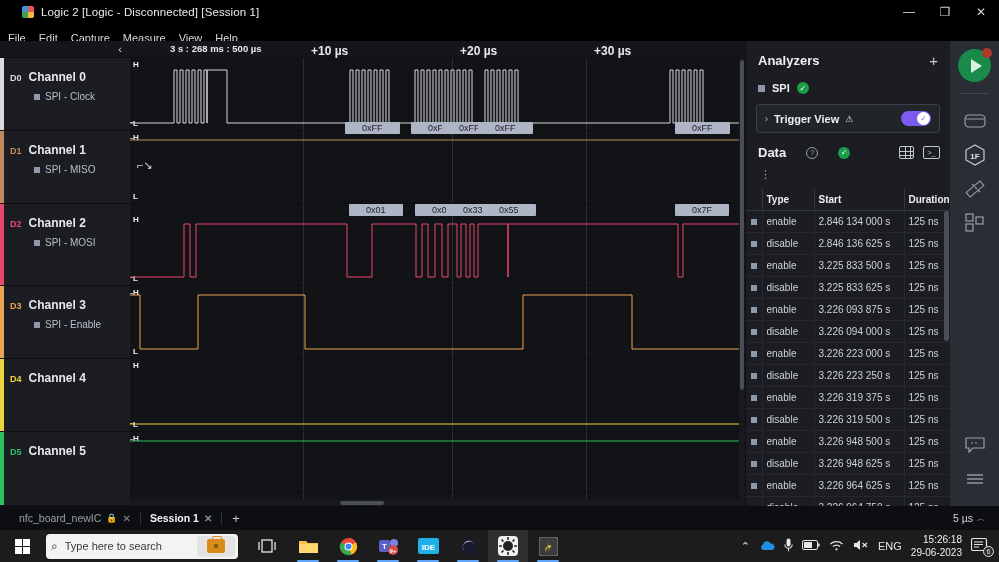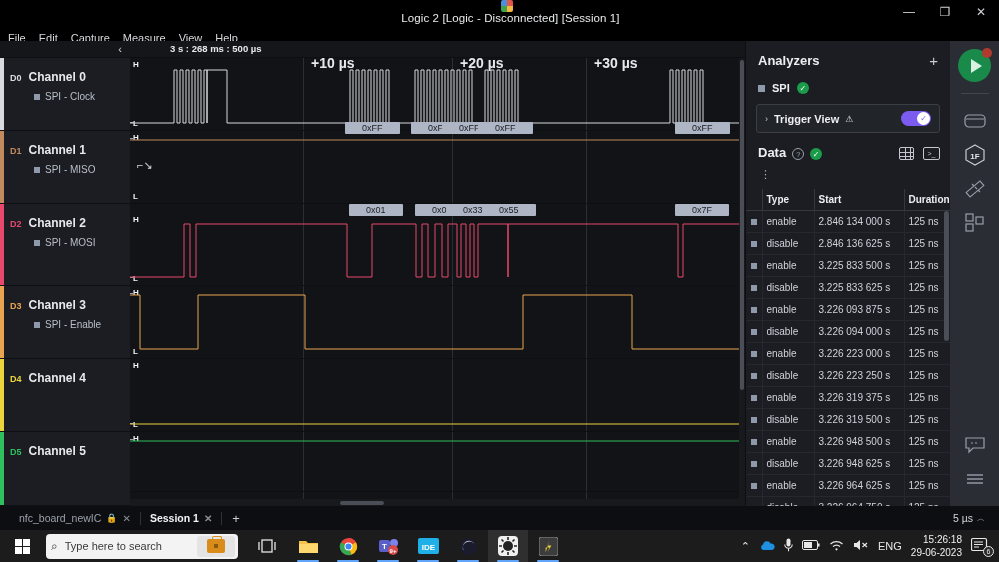--- a/index.html
+++ b/index.html
@@ -2,21 +2,21 @@
 <html><head>
 <meta charset="utf-8">
 <style>
   * { margin:0; padding:0; box-sizing:border-box; }
   html,body { width:999px; height:562px; overflow:hidden; background:#000; }
   body { font-family:"Liberation Sans", sans-serif; font-size:11px; color:#d8dade; }
 
   .app { position:relative; width:999px; height:562px; background:#15161a; }
 
   
-  .titlebar { height:23px; background:#000; display:flex; align-items:center; padding-left:22px; position:relative;flex-direction:column; }
+  .titlebar { height:23px; background:#000; display:flex; align-items:center; padding-left:22px; position:relative; }
   .app-logo { width:12px; height:12px; border-radius:2px;
     background:conic-gradient(#e2574c 0 25%, #f5b942 0 50%, #3fa34d 0 75%, #4a90d9 0 100%);
     margin-right:7px; flex:0 0 auto; }
   .title-text { font-size:11.5px; color:#e9eaec; white-space:nowrap; letter-spacing:.1px; }
   .wctl { position:absolute; top:0; right:0; height:23px; display:flex; }
   .wctl div { width:36px; height:23px; display:flex; align-items:center; justify-content:center;
               color:#cfd2d6; font-size:12px; }
 
   
   .menubar { height:18px; background:#000; display:flex; align-items:center; padding-left:8px; gap:13px; }
@@ -35,21 +35,21 @@
   .chan .did { font-size:9px; font-weight:bold; }
   .chan .cname { font-size:12px; font-weight:bold; color:#e7e9ec; }
   .chan .sub { display:flex; align-items:center; gap:5px; margin:7px 0 0 24px; }
   .chan .sub i { width:6px; height:6px; background:#8e9aab; display:inline-block; }
   .chan .sub span { font-size:10px; color:#b9bfc9; }
 
   
   .wave { flex:1; position:relative; background:#121317; overflow:hidden; }
   .ruler { height:17px; background:#15161a; position:relative; border-bottom:1px solid #0d0e11; }
   .ruler .tl { position:absolute; top:2px; font-size:9.5px; font-weight:bold; color:#e7e9ec; white-space:nowrap; }
-  .ruler .tk { position:absolute; top:14px; font-size:14px; font-weight:bold; color:#e7e9ec; }
+  .ruler .tk { position:absolute; top:3px; font-size:12px; font-weight:bold; color:#e7e9ec; }
   .lanes { position:absolute; top:17px; left:0; right:0; bottom:0; }
   .lane { position:relative; border-bottom:1px solid #0e0f12; }
   .lane .hl, .lane .ll { position:absolute; left:3px; font-size:8px; font-weight:bold; color:#f2f3f5; }
   .lane .hl { top:2px; } .lane .ll { bottom:2px; }
   .lane .tick { position:absolute; left:0; width:5px; height:1px; background:#9aa0ab; }
   .gridline { position:absolute; top:0; bottom:0; width:1px; background:#2b2e35; }
   .bub { position:absolute; background:#aeb6c6; color:#1b1d22; font-size:9px; padding:1px 17px;
          border-radius:1px; white-space:nowrap; font-family:"Liberation Sans",sans-serif; }
   .cursor-glyph { position:absolute; color:#d8dade; font-size:11px; }
   .hscroll { position:absolute; left:0; right:0; bottom:0; height:7px; background:#17191d; }
@@ -71,21 +71,21 @@
   .tv { margin:4px 10px 0 10px; border:1px solid #3a3e47; border-radius:3px; background:#212429;
         display:flex; align-items:center; padding:6px 8px; gap:6px; }
   .tv .chev { font-size:9px; color:#c9ccd2; }
   .tv .lbl { font-size:11px; font-weight:bold; color:#eceef1; }
   .tv .warn { color:#eceef1; font-size:9px; }
   .toggle { margin-left:auto; width:30px; height:15px; border-radius:8px; background:#7c5cf0;
             position:relative; }
   .toggle::after { content:"✓"; position:absolute; right:1px; top:1px; width:13px; height:13px;
             border-radius:50%; background:#fff; color:#7c5cf0; font-size:8px;
             display:flex; align-items:center; justify-content:center; }
-  .data-head { display:flex; align-items:flex-end; gap:6px; padding:12px 10px 6px 12px; }
+  .data-head { display:flex; align-items:center; gap:20px; padding:12px 10px 6px 12px; }
   .data-head h3 { font-size:13px; font-weight:bold; color:#eceef1; }
   .qmark { width:12px; height:12px; border-radius:50%; border:1px solid #9aa0ab; color:#9aa0ab;
            font-size:8px; display:flex; align-items:center; justify-content:center; }
   .dh-icons { margin-left:auto; display:flex; gap:9px; }
   .ic-grid { width:15px; height:13px; border:1px solid #c3c7ce; border-radius:2px;
              background:
                linear-gradient(#c3c7ce,#c3c7ce) 0 4px/100% 1px no-repeat,
                linear-gradient(#c3c7ce,#c3c7ce) 0 8px/100% 1px no-repeat,
                linear-gradient(#c3c7ce,#c3c7ce) 5px 0/1px 100% no-repeat,
                linear-gradient(#c3c7ce,#c3c7ce) 10px 0/1px 100% no-repeat; }

